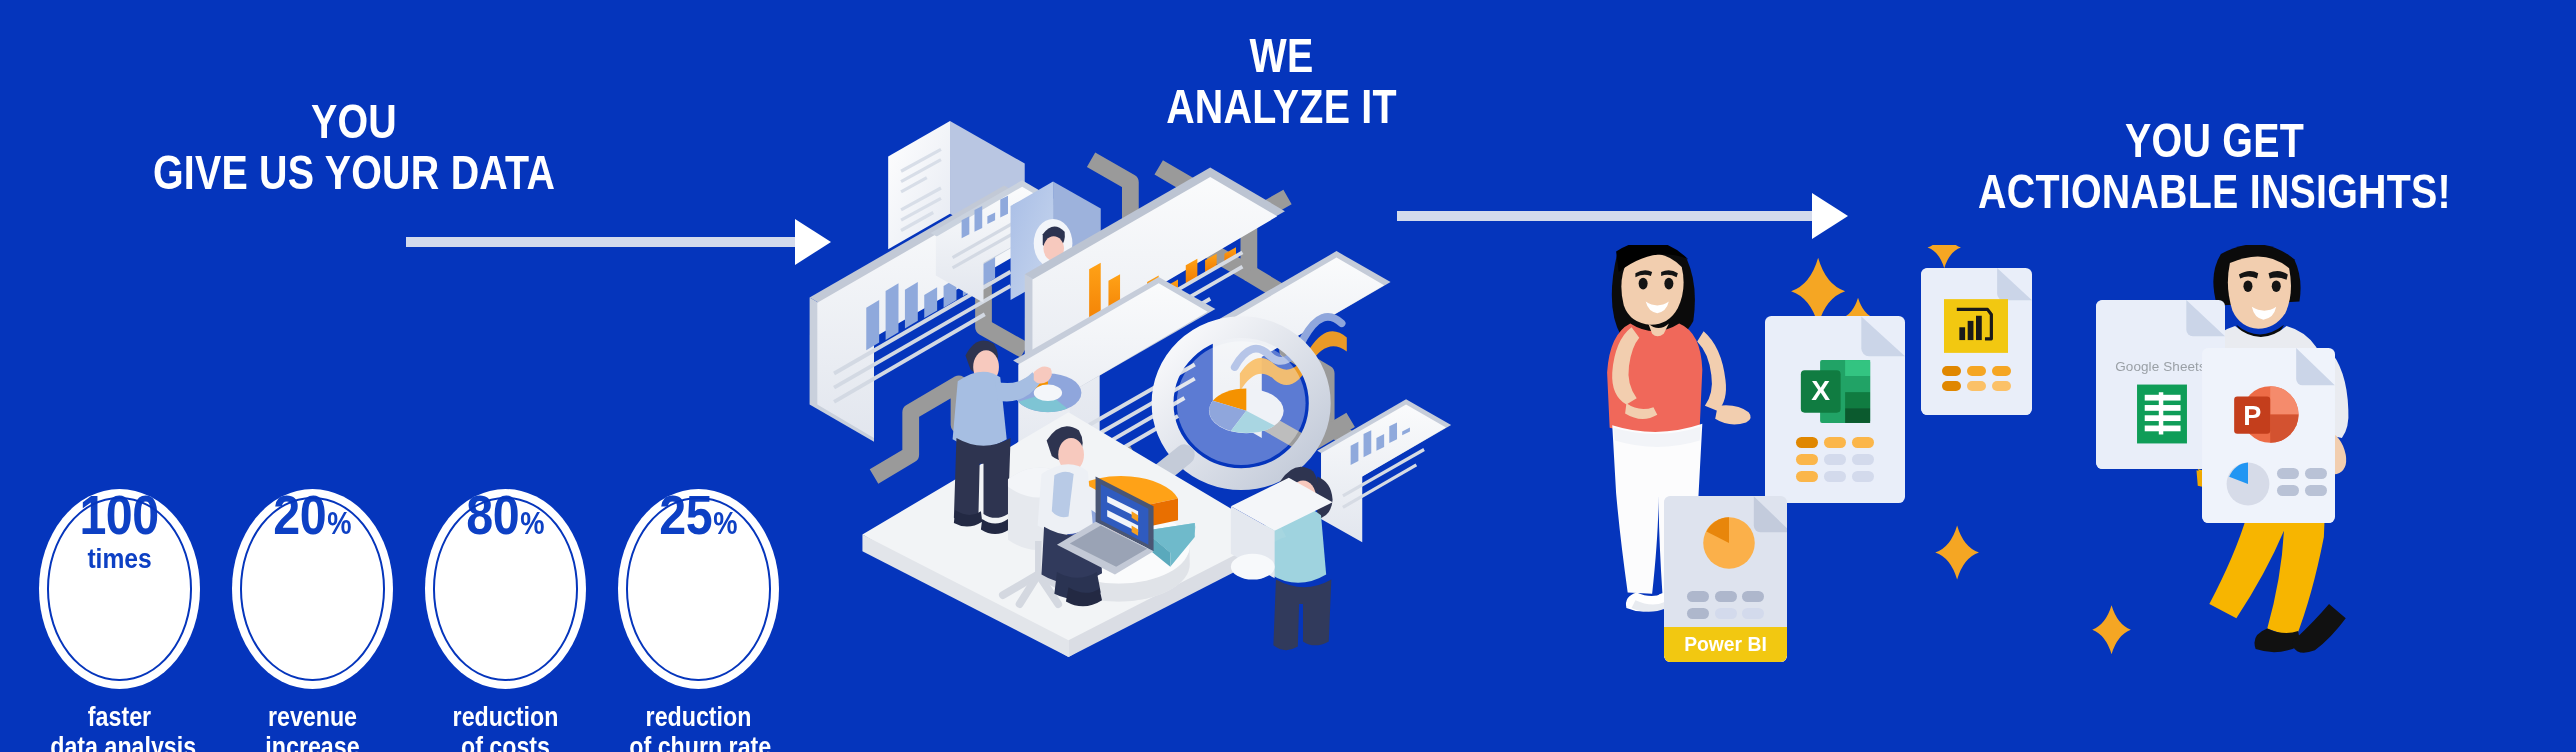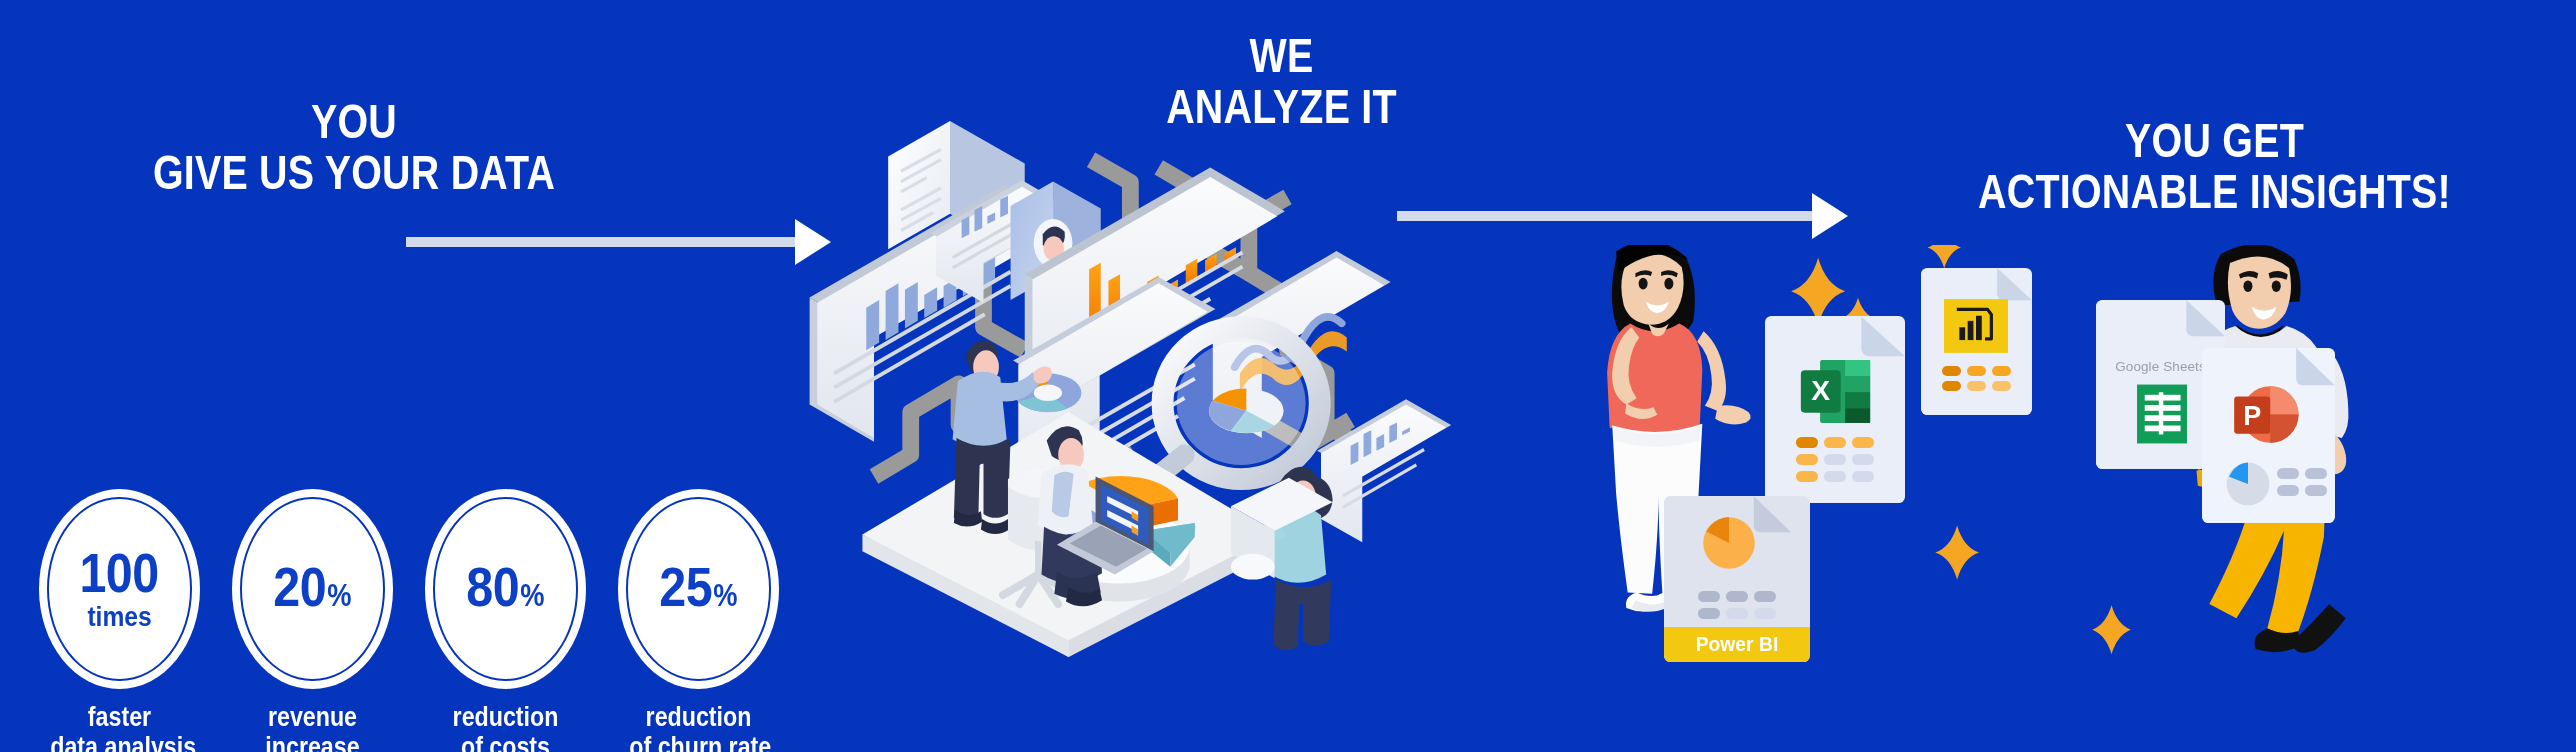--- a/index.html
+++ b/index.html
@@ -43,21 +43,21 @@
 
   
   #stats{left:39px;top:489px;width:760px;height:258px;}
   .stat{position:absolute;width:161px;text-align:center;}
   .badge{
     position:relative;width:161px;height:200px;
     border-radius:50%;
     background:#ffffff;
     box-sizing:border-box;
     display:flex;flex-direction:column;
-    align-items:center;justify-content:center;
+    align-items:center;
   }
   .badge::after{
     content:"";position:absolute;left:8.4px;top:8.4px;right:8.4px;bottom:8.4px;
     border-radius:50%;border:2.6px solid #0535BC;pointer-events:none;
   }
   .badge .num{
     color:#0D40C4;font-weight:700;font-size:55px;line-height:.95;
     transform:scaleX(.88);letter-spacing:-0.6px;
     display:flex;align-items:baseline;justify-content:center;
   }
@@ -647,21 +647,21 @@
             <span class="dot" style="background:#B9C2D6;"></span>
           </div>
           <div class="dotrow">
             <span class="dot" style="background:#B9C2D6;"></span>
             <span class="dot" style="background:#B9C2D6;"></span>
           </div>
         </div>
       </div>
     </div>
 
-    <div class="card" style="left:106px;top:251px;width:146px;height:166px;">
+    <div class="card" style="left:106px;top:251px;width:123px;height:166px;">
       <div class="card-body" style="background:#DEE3EE;">
         <svg width="127" height="166" viewBox="0 0 198 258" style="position:absolute;inset:0;">
           <path d="M0 10 A10 10 0 0 1 10 0 L140 0 L198 56 L198 248 A10 10 0 0 1 188 258 L10 258 A10 10 0 0 1 0 248 Z" fill="#DEE3EE"></path>
           <path d="M140 0 L198 56 L150 56 A10 10 0 0 1 140 46 Z" fill="#C3CBDC"></path>
         </svg>
         <div style="position:absolute;left:36px;top:18px;">
           <svg width="58" height="58" viewBox="0 0 90 90">
             <circle cx="45" cy="45" r="40" fill="#FBB04A"></circle>
             <path d="M45 45 L45 5 A40 40 0 0 0 10 27 Z" fill="#E8860B"></path>
           </svg>

